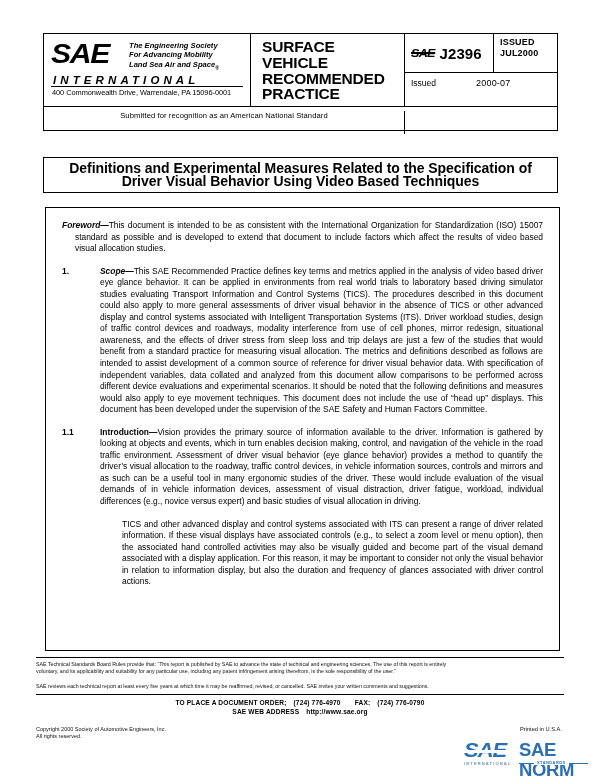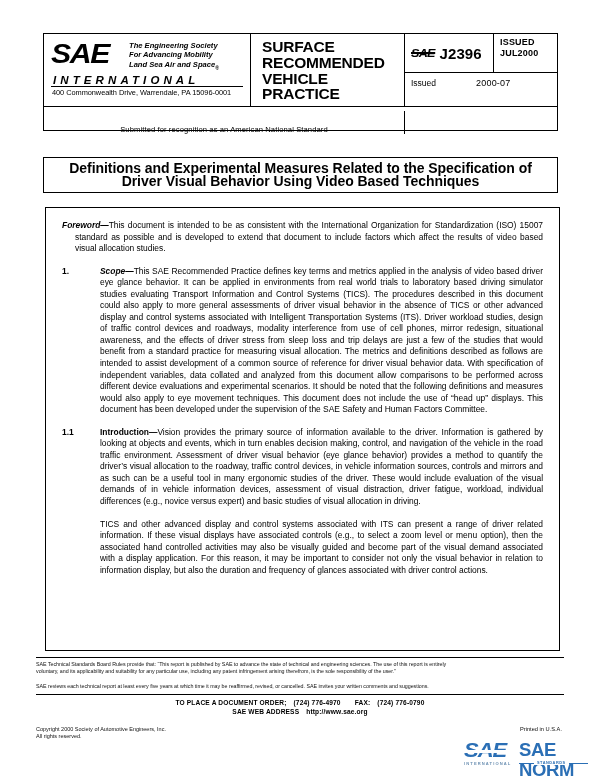--- a/index.html
+++ b/index.html
@@ -178,21 +178,21 @@
     display: flex;
     height: 23px;
     align-items: center;
   }
   .ansi-cell {
     width: 361px;
     box-sizing: border-box;
     border-right: 1.6px solid #000;
     height: 100%;
     display: flex;
-    align-items: flex-end;
+    align-items: flex-start;
     justify-content: center;
     margin-top: 8px;
   }
   .ansi-text {
     font-size: 7.6px;
     letter-spacing: 0.1px;
   }
   .ansi-blank {
     flex: 1;
   }
@@ -265,21 +265,21 @@
     font-weight: bold;
   }
   .num-body {
     flex: 1;
     font-size: 8.45px;
     line-height: 11.55px;
     text-align: justify;
     letter-spacing: -0.02px;
   }
   .indent-body {
-    margin-left: 38px;
+    margin-left: 60px;
   }
 
   
   .footer-rule {
     position: absolute;
     left: 36px;
     width: 528px;
     height: 0;
     border-top: 0.9px solid #000;
   }
@@ -419,22 +419,22 @@
             <div>For Advancing Mobility</div>
             <div><span>Land Sea Air and Space</span><span class="reg">®</span></div>
           </div>
         </div>
         <div class="logo-international">INTERNATIONAL</div>
         <div class="logo-address">400 Commonwealth Drive, Warrendale, PA 15096-0001</div>
       </div>
 
       <div class="hdr-title-cell">
         <div class="doc-type">SURFACE</div>
+        <div class="doc-type">VEHICLE</div>
         <div class="doc-type">RECOMMENDED</div>
-        <div class="doc-type">VEHICLE</div>
         <div class="doc-type">PRACTICE</div>
       </div>
 
       <div class="hdr-right-cell">
         <div class="hdr-right-top">
           <div class="hdr-num-cell">
             <span class="sae-small-mark">SAE</span>
             <span class="doc-number">J2396</span>
           </div>
           <div class="hdr-issued-cell">

